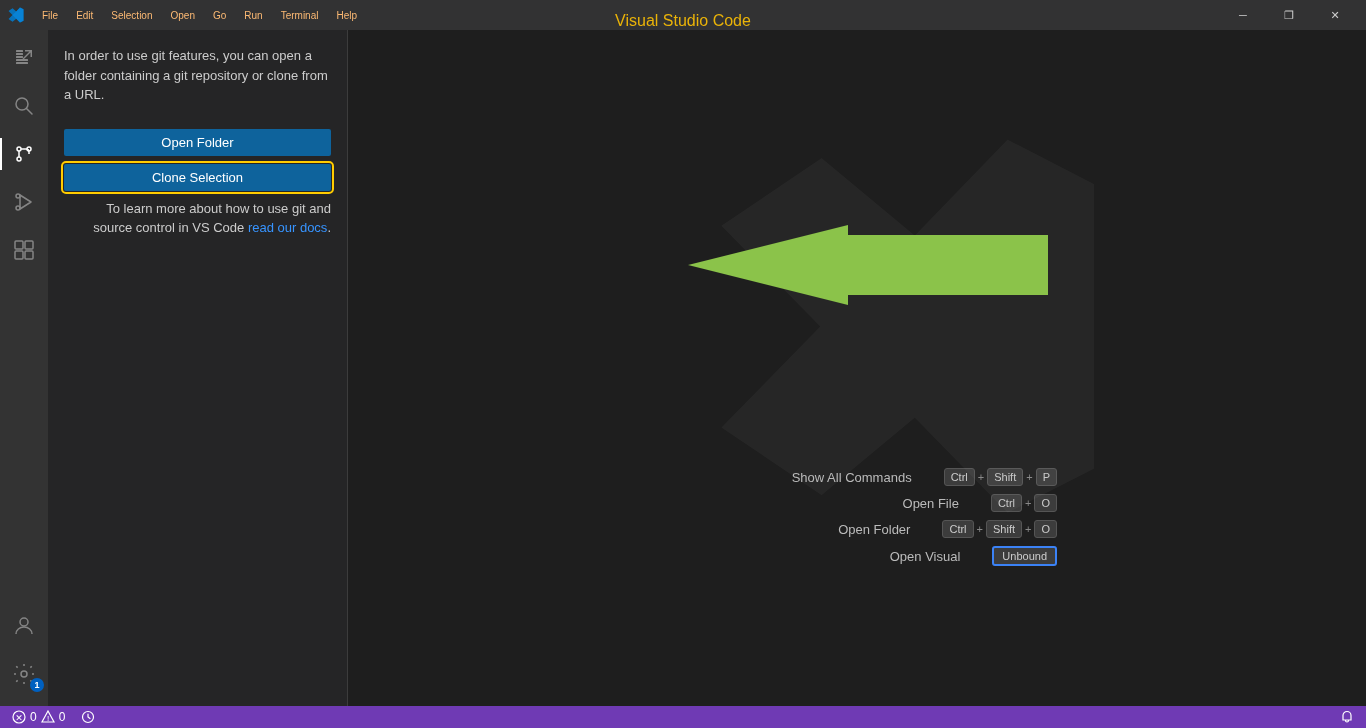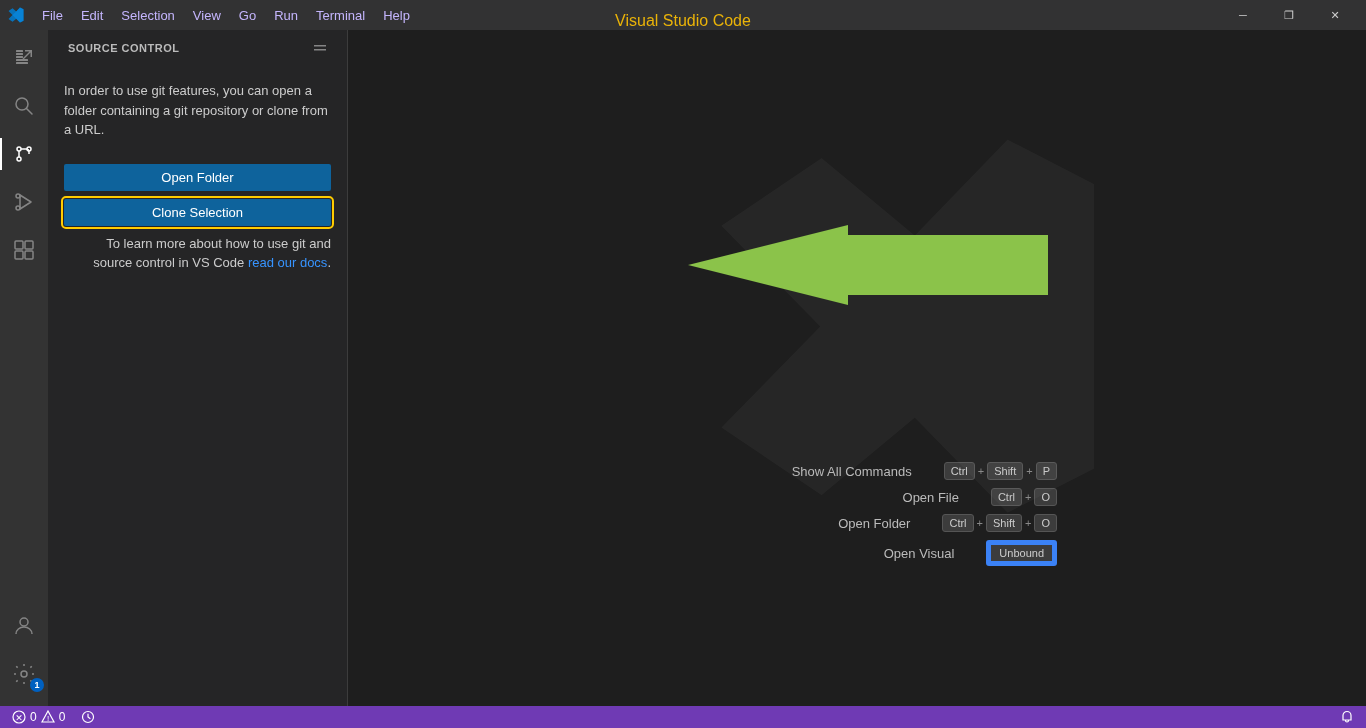--- a/index.html
+++ b/index.html
@@ -34,24 +34,24 @@
     .vscode-logo {
       width: 16px;
       height: 16px;
     }
     .menu-bar {
       display: flex;
       gap: 2px;
     }
     .menu-item {
       padding: 2px 8px;
-      color: #c4b5fd;
+      color: #fdba74;
       cursor: pointer;
       border-radius: 3px;
-      font-size: 13px;
+      font-size: 10px;
     }
     .titlebar-center {
       font-size: 16px;
       color: #eab308;
       position: absolute;
       left: 50%;
       transform: translateX(-50%);
       margin-top: 12px;
     }
     .titlebar-controls {
@@ -285,21 +285,21 @@
     .key-plus {
       color: #888;
       font-size: 11px;
     }
     .key-unbound {
       background: #3c3c3c;
       color: #cccccc;
       font-size: 11px;
       padding: 2px 8px;
       border-radius: 3px;
-      border: 5px solid #3b82f6;
+      border: 2px solid #3b82f6;
     }
 
     
     .statusbar {
       height: 22px;
       background: #6f3ab4;
       display: flex;
       align-items: center;
       justify-content: space-between;
       padding: 0 8px;
@@ -343,21 +343,21 @@
     <svg class="vscode-logo" viewBox="0 0 100 100" fill="none" xmlns="http://www.w3.org/2000/svg">
       <path d="M74.9 3.4L51.7 27.4 28.4 8 3.4 24.9 28.1 50.1 3.4 75.3 28.4 92.2 51.7 72.8 74.9 96.6 96.5 85.6V14.5L74.9 3.4Z" fill="#0065A9"></path>
       <path d="M74.9 3.4L51.7 27.4 28.1 50.1 51.7 72.8 74.9 96.6 96.5 85.6V14.5L74.9 3.4Z" fill="#007ACC"></path>
       <path d="M74.9 96.6L51.7 72.8 28.4 92.2 3.4 75.3 28.1 50.1 3.4 24.9 28.4 8 51.7 27.4 74.9 3.4 96.5 14.5V85.6L74.9 96.6Z" fill="#1F9CF0" opacity="0.25"></path>
     </svg>
 
     <nav class="menu-bar">
       <span class="menu-item">File</span>
       <span class="menu-item">Edit</span>
       <span class="menu-item">Selection</span>
-      <span class="menu-item">View</span>
+      <span class="menu-item">Open</span>
       <span class="menu-item">Go</span>
       <span class="menu-item">Run</span>
       <span class="menu-item">Terminal</span>
       <span class="menu-item">Help</span>
     </nav>
   </div>
 
   <div class="titlebar-center">Visual Studio Code</div>
 
   <div class="titlebar-controls">
@@ -432,30 +432,20 @@
         <svg viewBox="0 0 24 24" fill="none" stroke="currentColor" stroke-width="1.5">
             <circle cx="12" cy="12" r="3"></circle>
             <path d="M12 2v2M12 20v2M4.22 4.22l1.42 1.42M18.36 18.36l1.42 1.42M2 12h2M20 12h2M4.22 19.78l1.42-1.42M18.36 5.64l1.42-1.42"></path>
           </svg>
         <span class="badge">1</span>
       </div>
     </div>
   </div>
 
   <div class="sidebar">
-    <div class="sidebar-header">
-      <span class="sidebar-title">SOURCE CONTROL</span>
-      <div class="sidebar-actions">
-        <div class="sidebar-action-btn">
-          <svg width="16" height="16" viewBox="0 0 16 16" fill="currentColor">
-              <path d="M2 5h12v1.5H2zm0 4h12v1.5H2z"></path>
-            </svg>
-        </div>
-      </div>
-    </div>
 
     <div class="sidebar-content">
       <p class="sidebar-text">In order to use git features, you can open a folder containing a git repository or clone from a URL.</p>
 
       <button class="sidebar-btn">Open Folder</button>
       <button class="sidebar-btn highlighted">Clone Selection</button>
 
       <p class="sidebar-help-text">
         <span>To learn more about how to use git and source control in VS Code </span><a href="#">read our docs</a><span>.</span>
       </p>

